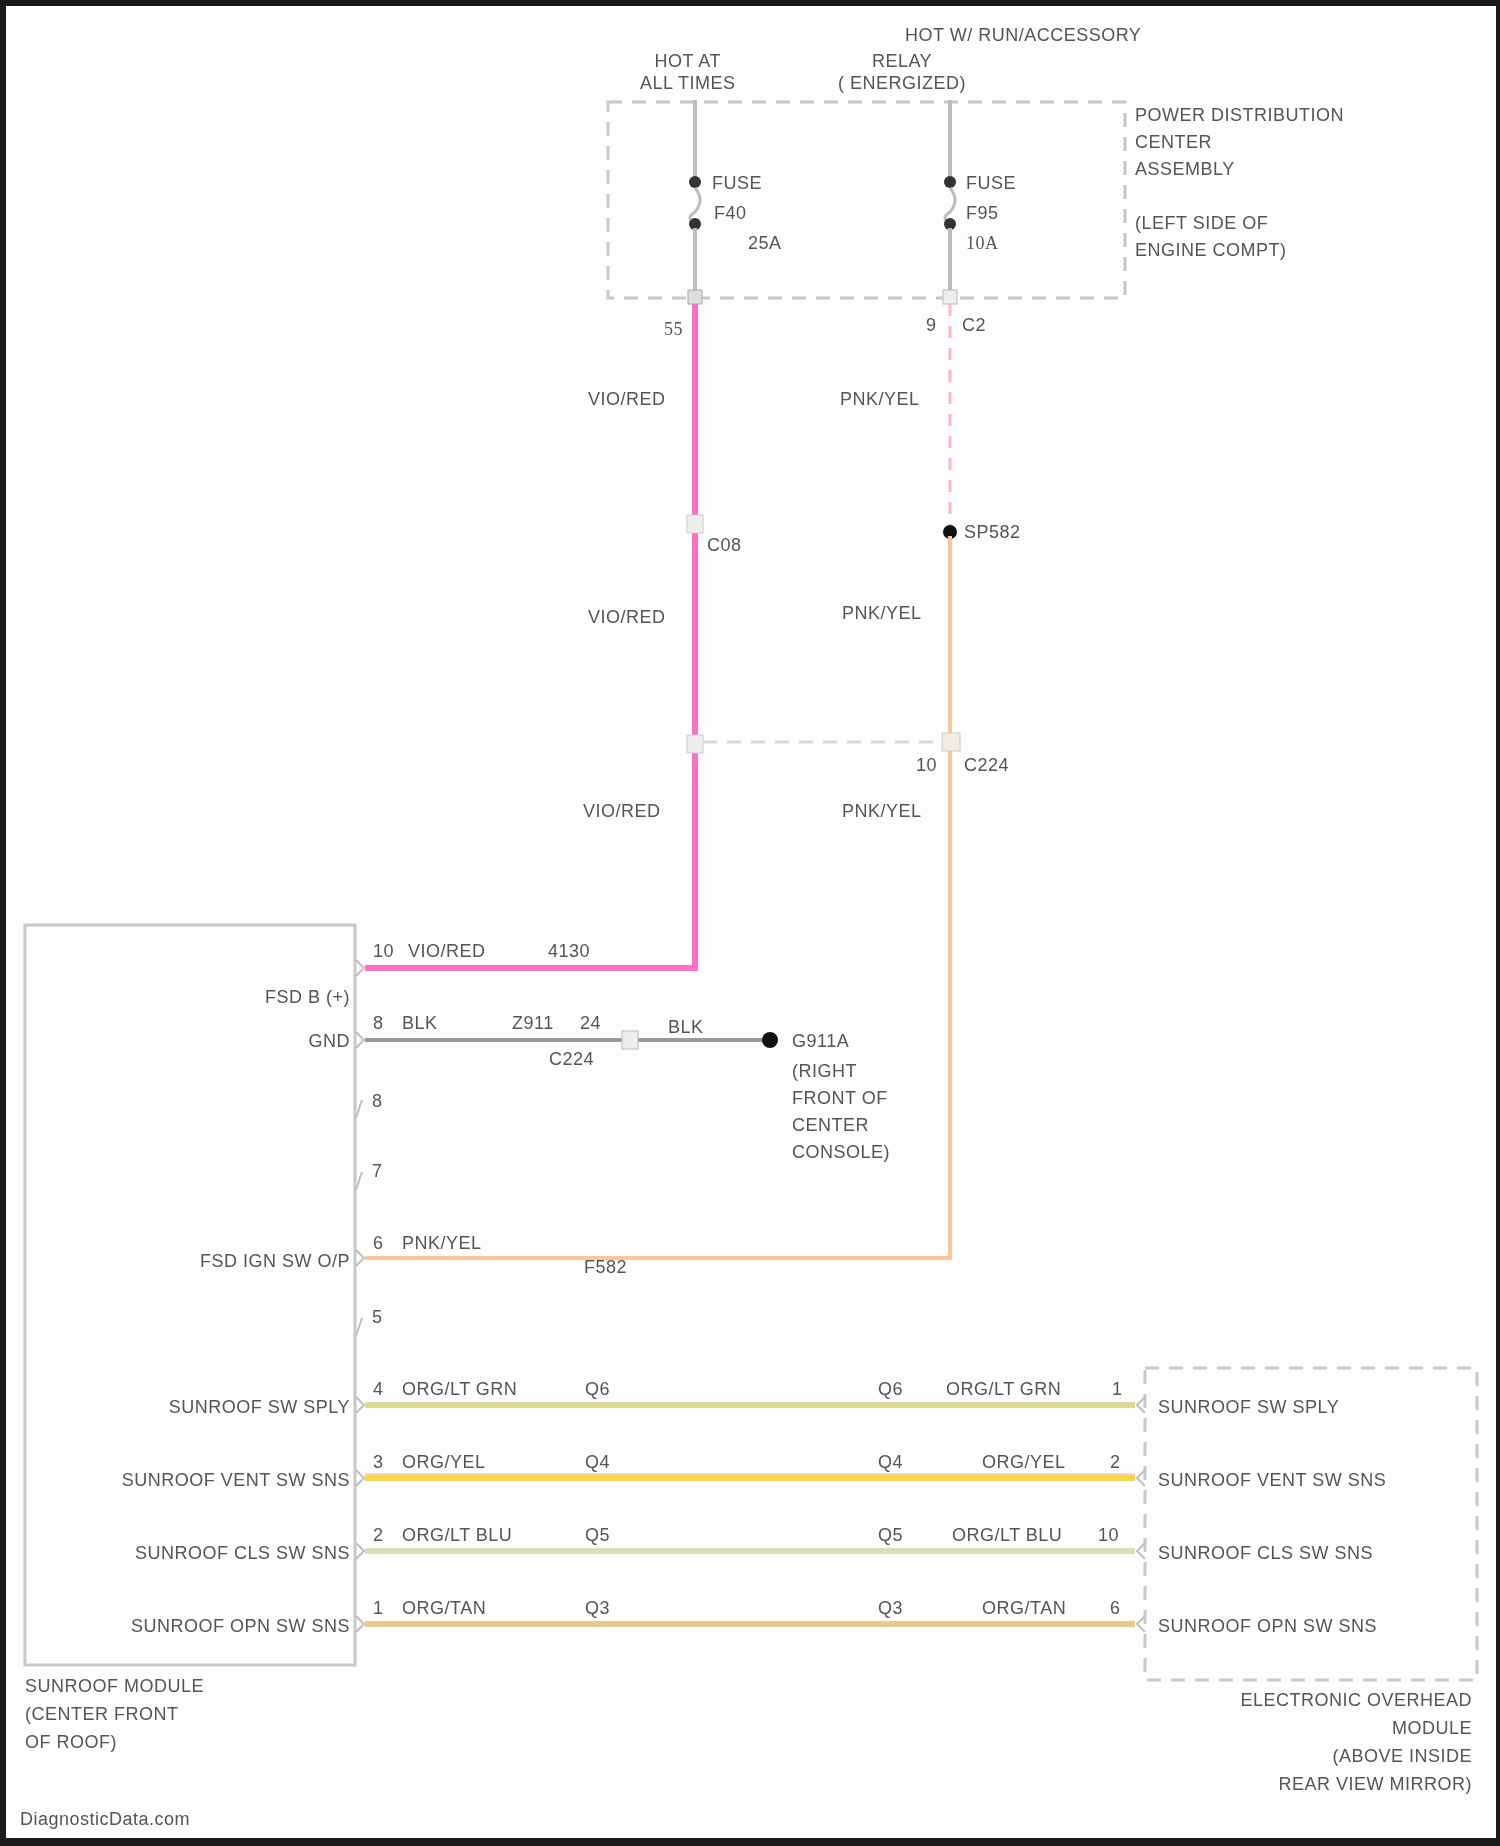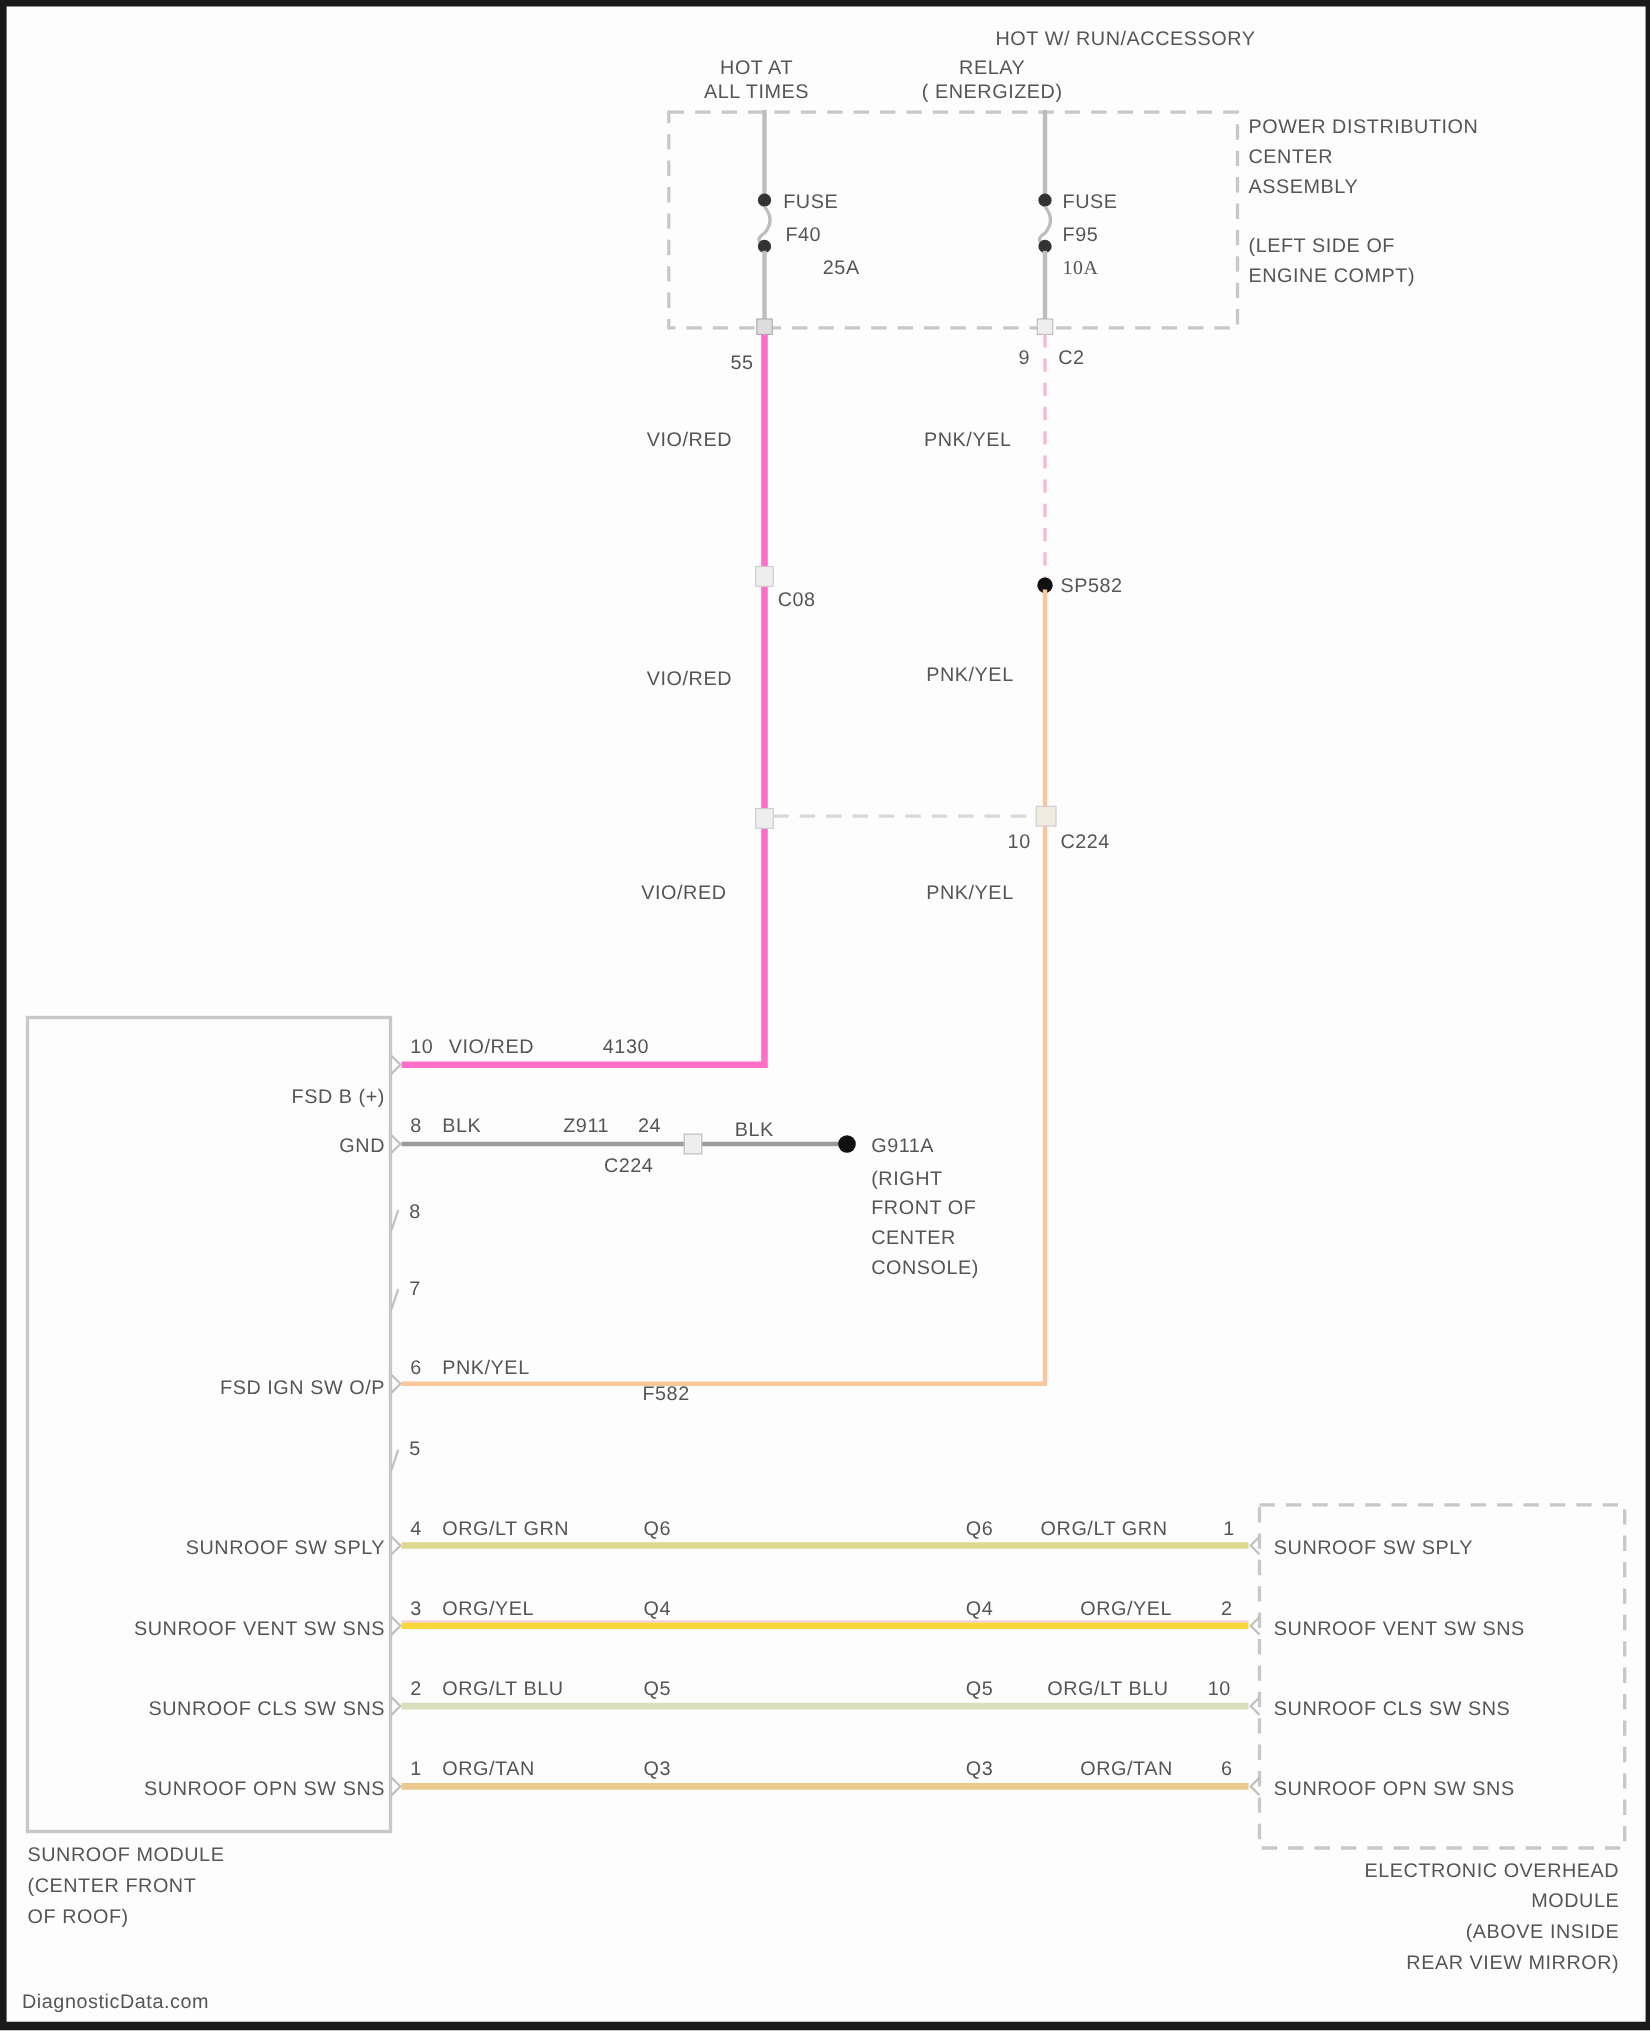--- a/index.html
+++ b/index.html
@@ -92,21 +92,21 @@
 
 (LEFT SIDE OF
 ENGINE COMPT)</div>
 
 <div class="lbl" style="left:712px;top:172px;">FUSE</div>
 <div class="lbl" style="left:714px;top:202px;">F40</div>
 <div class="lbl" style="left:712px;top:232px;margin-left:36px;">25A</div>
 <div class="lbl" style="left:966px;top:172px;">FUSE</div>
 <div class="lbl" style="left:966px;top:202px;">F95</div>
 <div class="lbl" style="left:966px;top:232px;font-family:Liberation Serif, serif;">10A</div>
-<div class="lbl" style="left:664px;top:318px;">55</div>
+<div class="lbl" style="left:664px;top:318px;font-family:Liberation Serif, serif;">55</div>
 <div class="lbl" style="left:926px;top:314px;">9</div>
 <div class="lbl" style="left:962px;top:314px;">C2</div>
 
 <div class="lbl" style="left:588px;top:388px;">VIO/RED</div>
 <div class="lbl" style="left:588px;top:606px;">VIO/RED</div>
 <div class="lbl" style="left:583px;top:800px;">VIO/RED</div>
 <div class="lbl" style="left:707px;top:534px;">C08</div>
 
 <div class="lbl" style="left:840px;top:388px;">PNK/YEL</div>
 <div class="lbl" style="left:842px;top:602px;">PNK/YEL</div>

